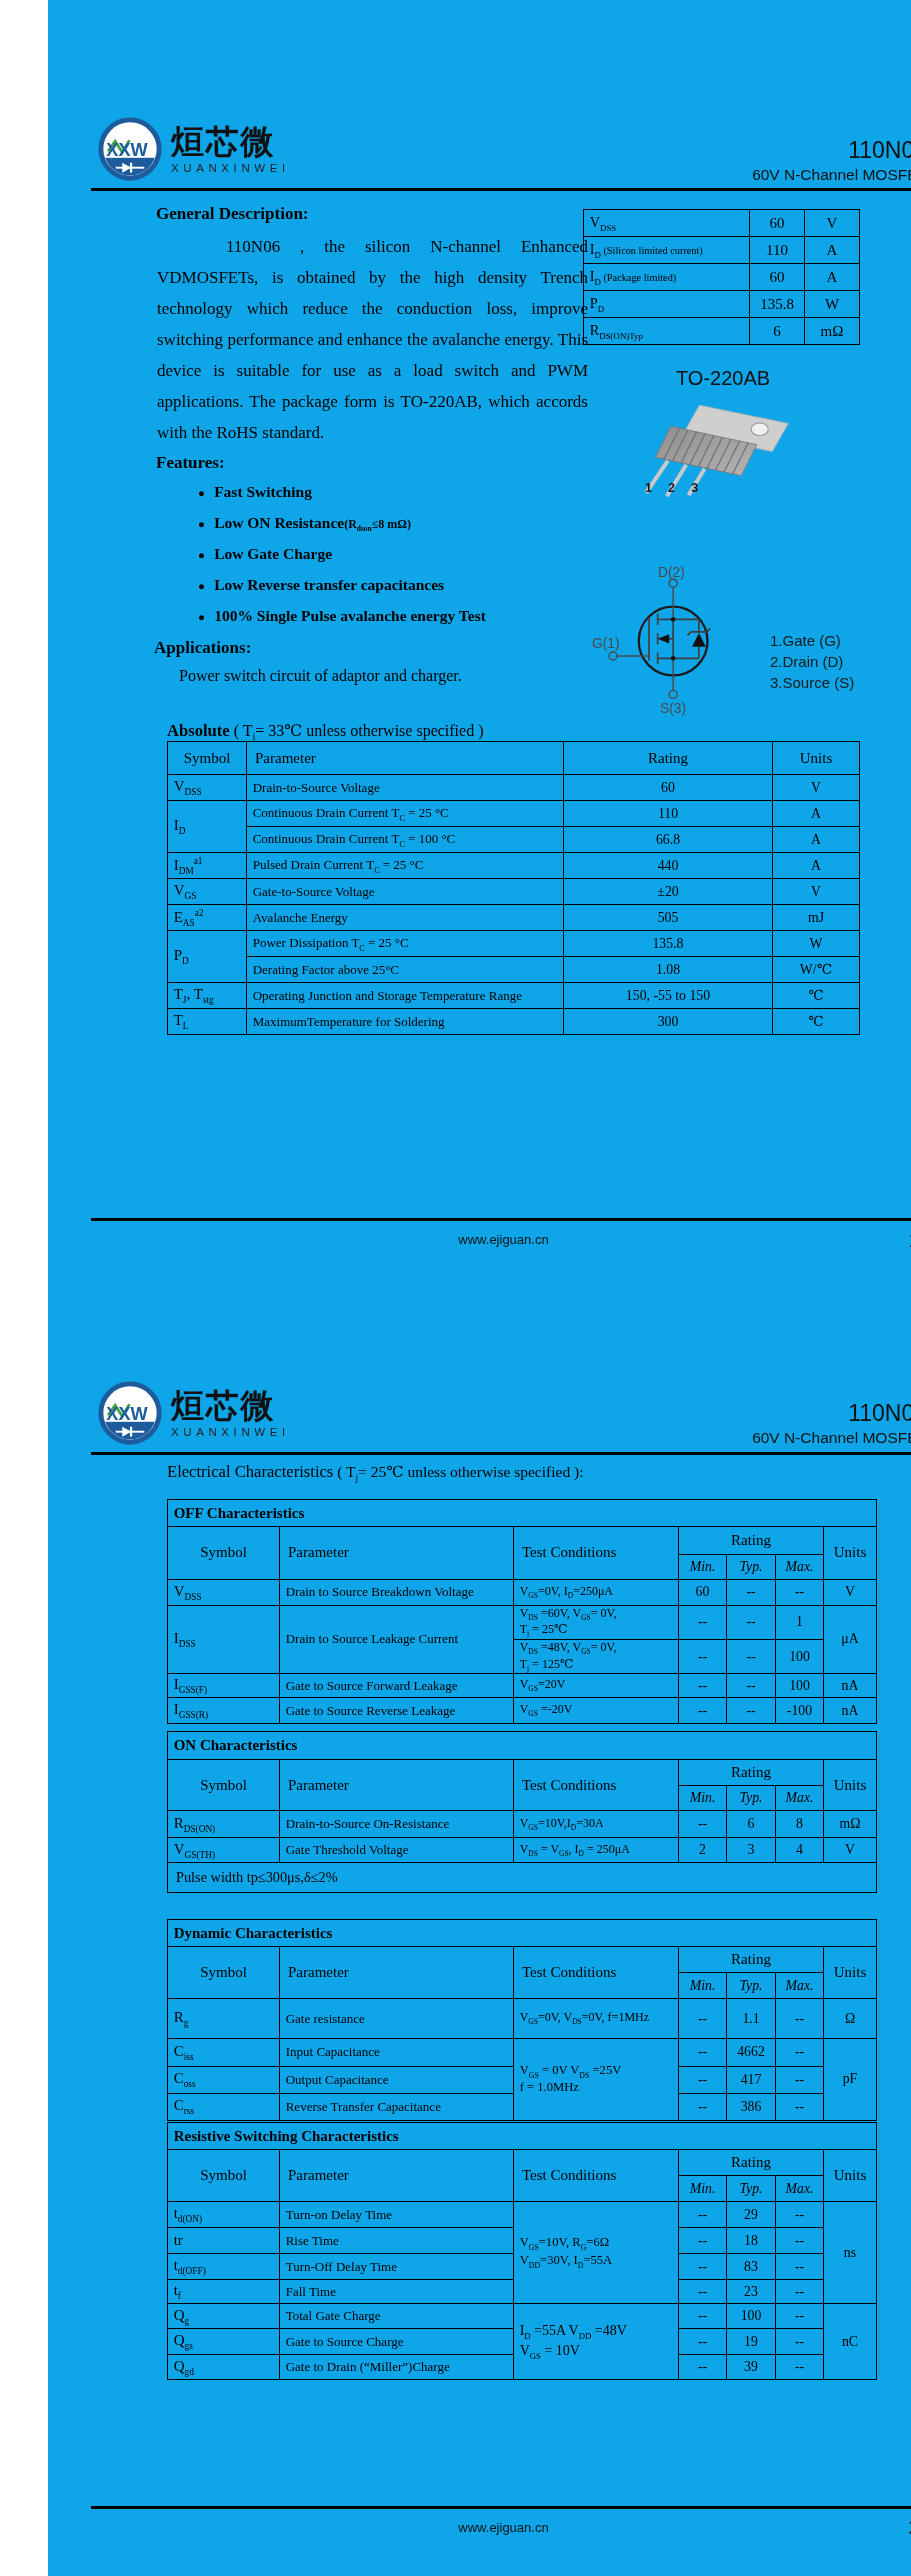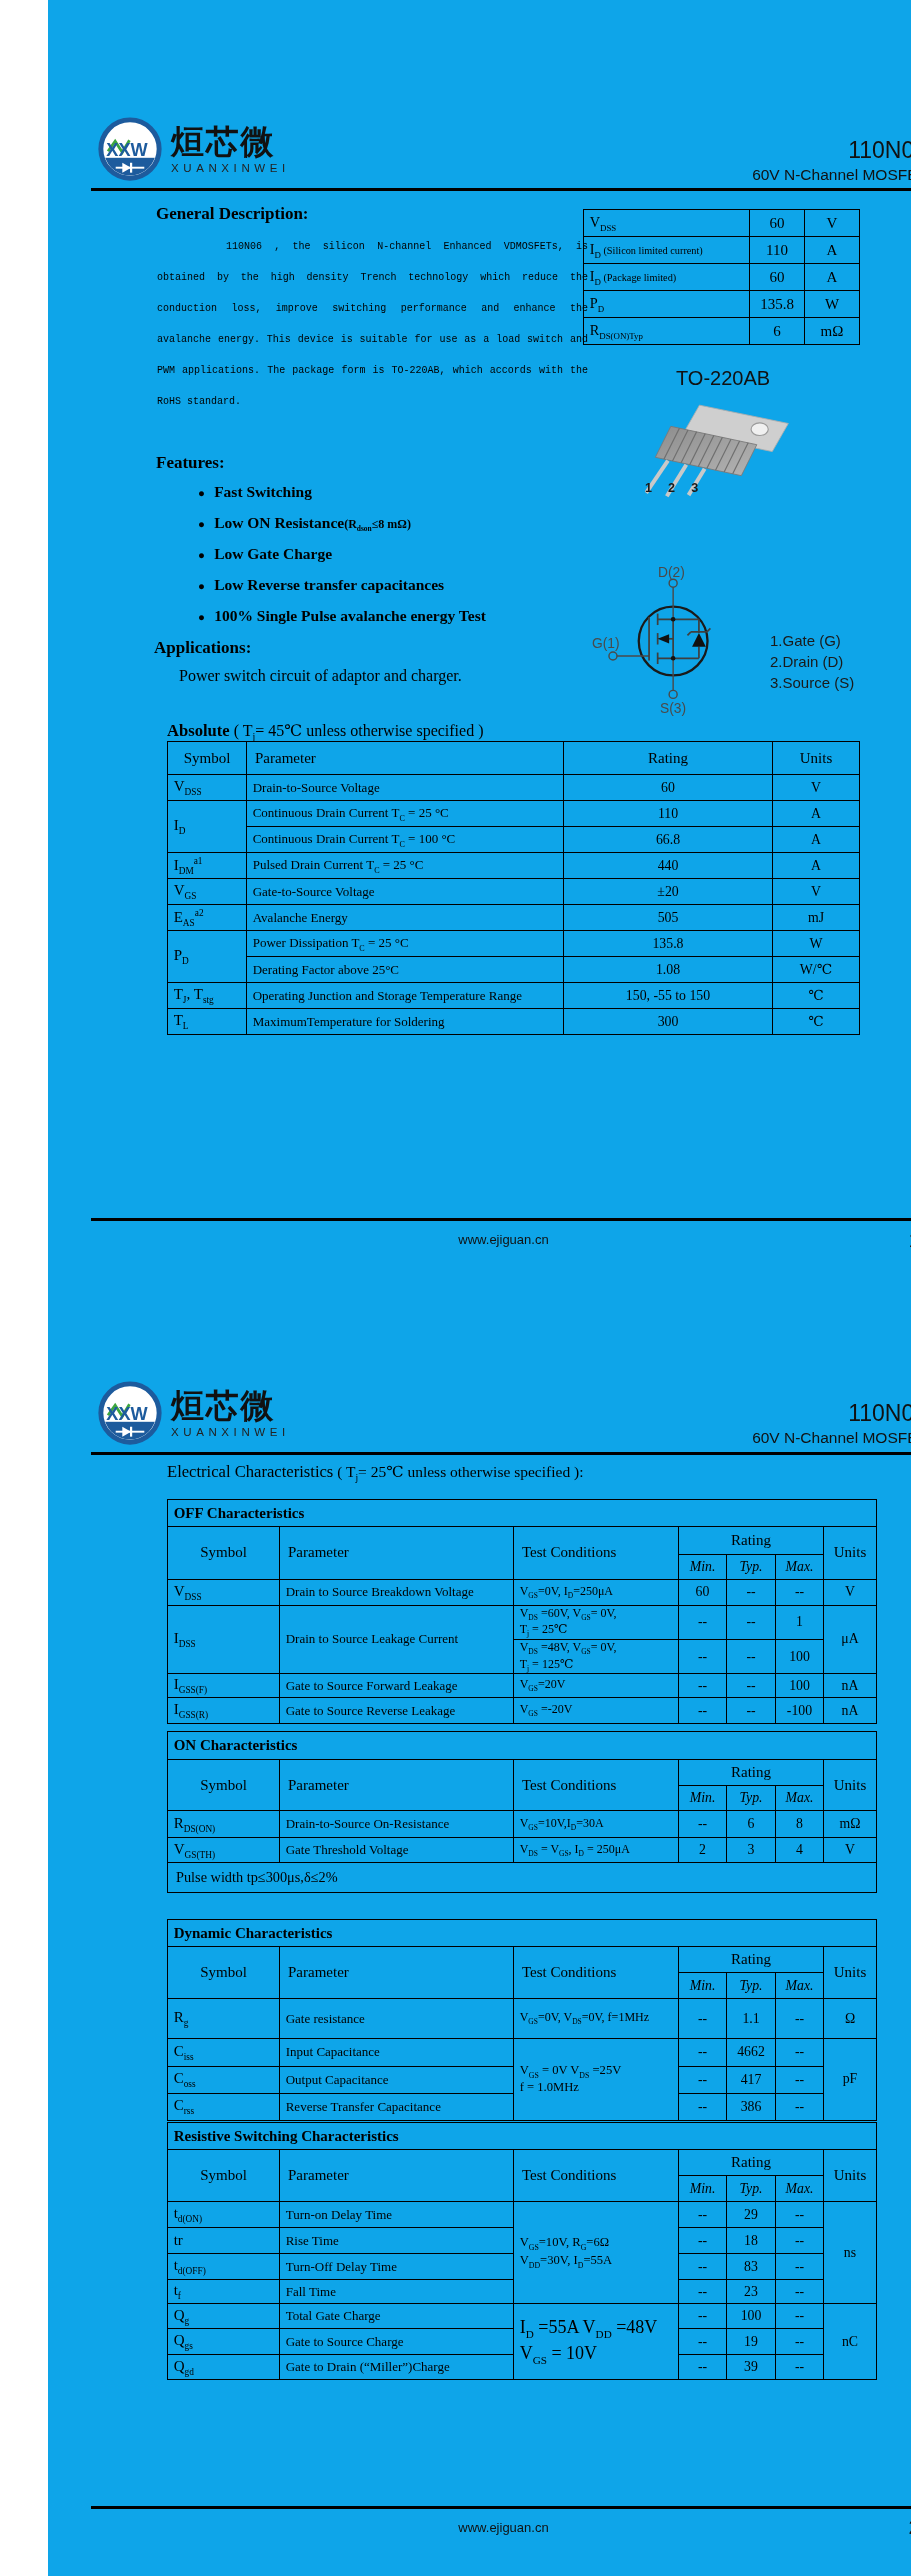--- a/index.html
+++ b/index.html
@@ -11,21 +11,21 @@
   .logo{display:flex;align-items:center;}
   .logo .cn{font-family:"Liberation Sans","DejaVu Sans",sans-serif;font-weight:bold;font-size:33px;
             letter-spacing:1.7px;color:#111;line-height:1;}
   .logo .en{font-family:"Liberation Sans","DejaVu Sans",sans-serif;font-size:11.5px;letter-spacing:4.6px;
             color:#222;margin-top:4px;}
   .partblk{text-align:right;font-family:"Liberation Sans","DejaVu Sans",sans-serif;color:#111;}
   .partblk .pn{font-size:23px;line-height:1.05;}
   .partblk .fam{font-size:15.5px;margin-top:4px;}
   
   .h1{font-weight:bold;font-size:17px;}
-  .body-par{font-size:10px;line-height:31px;text-align:justify;font-family:Liberation Mono, monospace;}
+  .body-par{font-size:17px;line-height:31px;text-align:justify;}
   .bullet{display:flex;align-items:baseline;font-weight:bold;font-size:15.5px;height:31px;}
   .bullet .dot{font-size:11.5px;margin-right:9.2px;}
   .bullet .paren{font-size:12px;font-weight:bold;}
   .small{font-size:72%;}
   sub{font-size:62%;}
   sup{font-size:62%;}
   
   table.dt{border-collapse:collapse;table-layout:fixed;width:100%;border:1.7px solid #000;}
   table.dt td{border:1.1px solid #000;padding:0 5.7px;vertical-align:middle;overflow:hidden;}
   .hc{text-align:center;font-size:15px;}
@@ -210,21 +210,21 @@
   <div class="abs pinlabel" style="left:544px;top:636px;">G(1)</div>
   <div class="abs pinlabel" style="left:612px;top:701px;">S(3)</div>
   <div class="abs pinlist" style="left:722px;top:630px;">
     <div>1.Gate (G)</div>
     <div>2.Drain (D)</div>
     <div>3.Source (S)</div>
   </div>
 
   <div class="abs" style="left:119px;top:721px;font-size:16px;">
     <span style="font-weight:bold;font-size:16.6px;">Absolute</span>
-    <span><span>( T</span><sub>j</sub><span>= 45℃  unless otherwise specified )</span></span>
+    <span><span>( T</span><sub>j</sub><span>= 33℃  unless otherwise specified )</span></span>
   </div>
   <div class="abs" style="left:119px;top:741px;width:692px;">
     <table class="dt">
       <colgroup>
           <col style="width:79px">
           <col style="width:317px">
           <col style="width:209px">
           <col style="width:87px">
         </colgroup>
       <tbody>
@@ -596,21 +596,21 @@
       <tr style="height:24px">
         <td class="sym"><span>t</span><sub>f</sub></td>
         <td class="param">Fall Time</td>
         <td class="val">--</td>
         <td class="val">23</td>
         <td class="val">--</td>
       </tr>
       <tr style="height:25px">
         <td class="sym tb"><span>Q</span><sub>g</sub></td>
         <td class="param tb">Total Gate Charge</td>
-        <td class="cond tb" rowspan="3" style="font-size:18px;">
+        <td class="cond tb" rowspan="3" style="font-size:14px;">
               <div><span>I</span><sub>D</sub><span> =55A   V</span><sub>DD</sub><span> =48V</span></div>
               <div><span>V</span><sub>GS</sub><span> = 10V</span></div>
             </td>
         <td class="val tb">--</td>
         <td class="val tb">100</td>
         <td class="val tb">--</td>
         <td class="unit tb" rowspan="3">nC</td>
       </tr>
       <tr style="height:26px">
         <td class="sym"><span>Q</span><sub>gs</sub></td>

